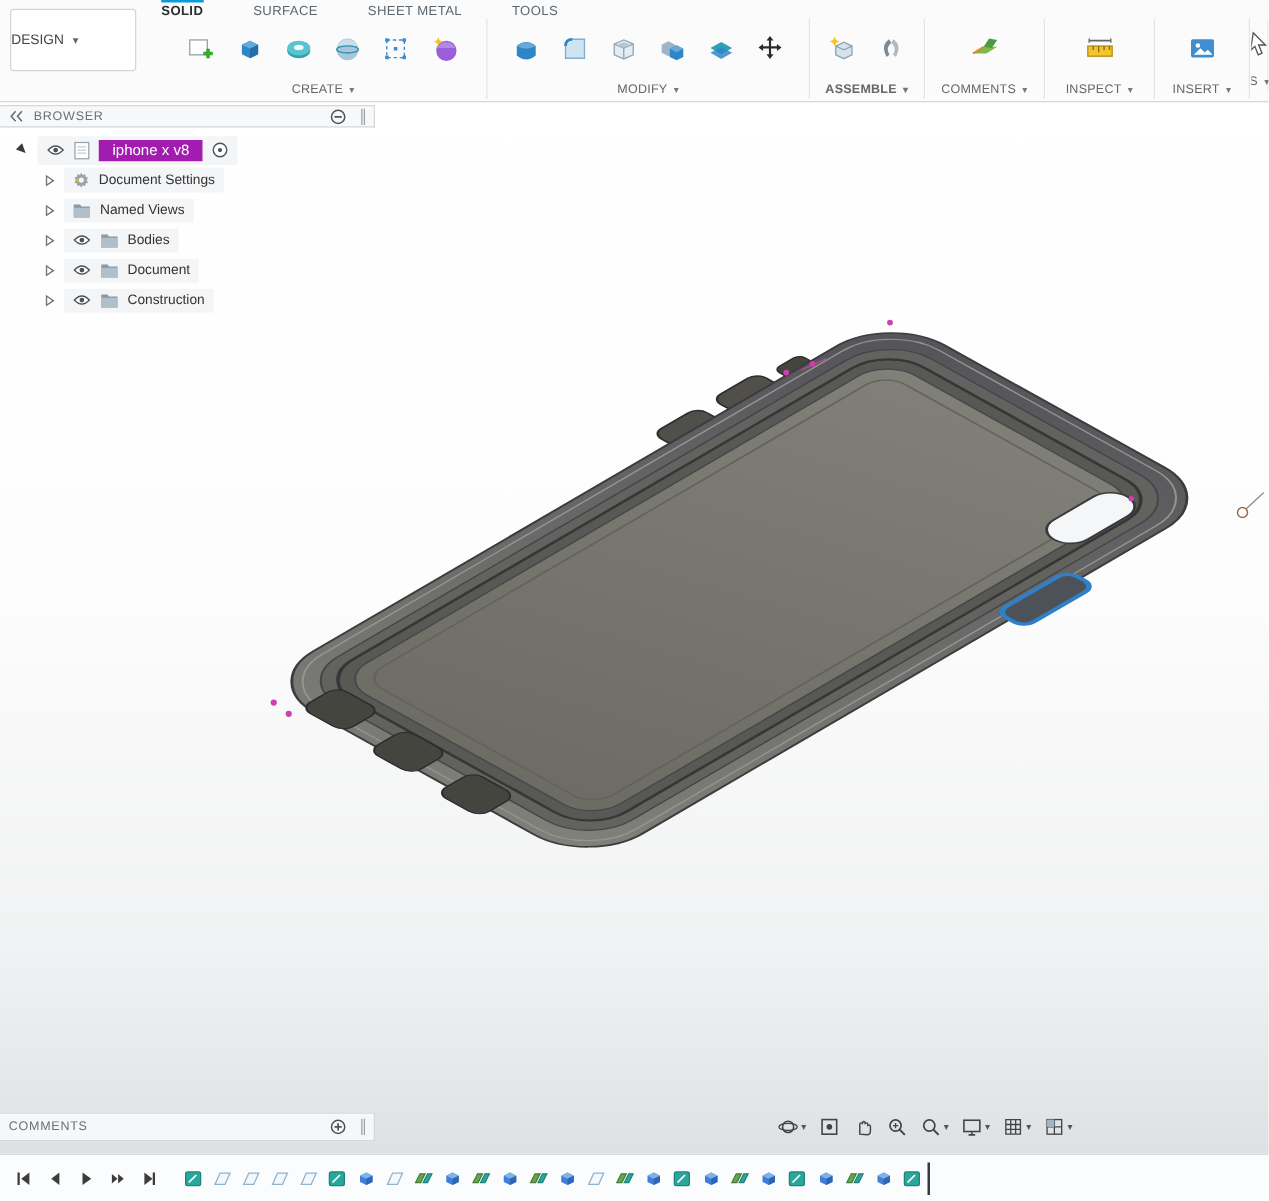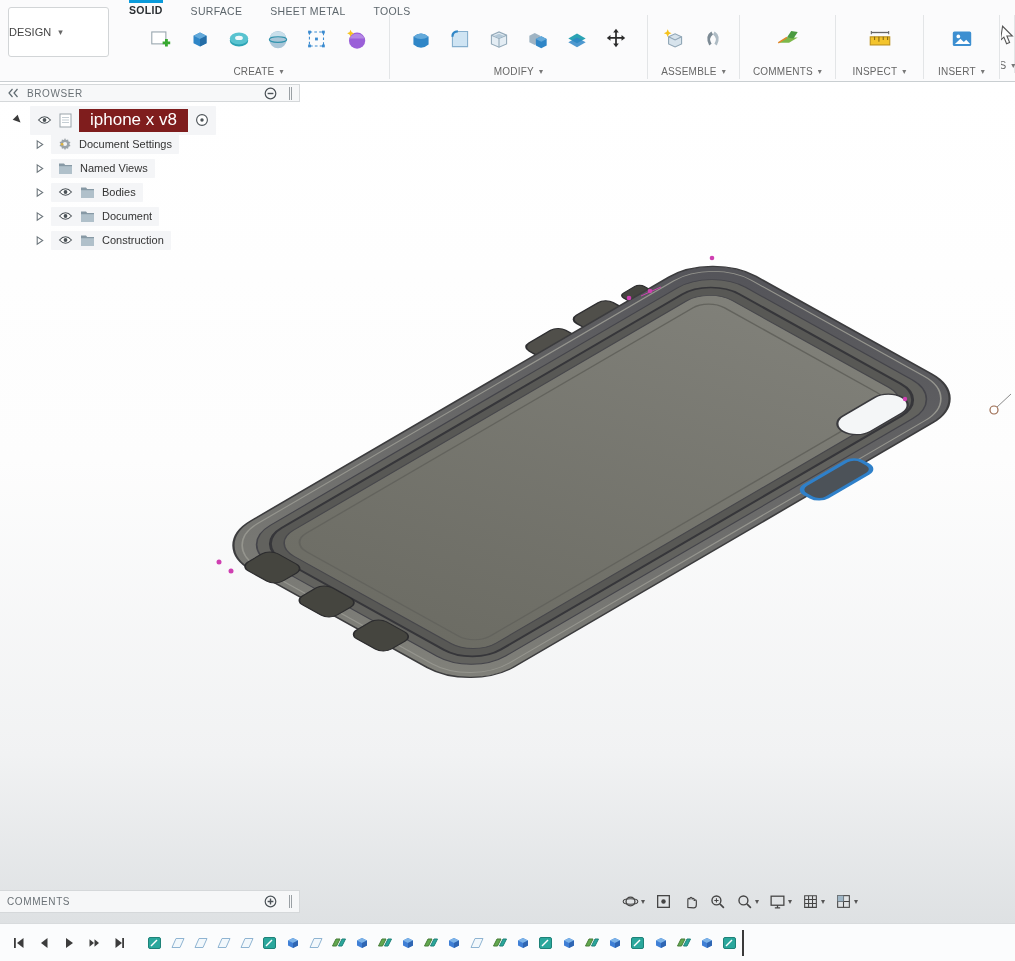--- a/index.html
+++ b/index.html
@@ -6,21 +6,21 @@
   html,body{width:1015px;height:961px;overflow:hidden;background:#fff;
     font-family:"Liberation Sans",sans-serif;color:#333;-webkit-font-smoothing:antialiased}
   .app{width:1015px;height:961px;display:flex;flex-direction:column}
 
   
   .header{position:relative;height:82px;background:#fbfbfc;border-bottom:1px solid #c9ced1;flex:none}
   .design-btn{position:absolute;left:8px;top:7px;width:101px;height:50px;background:#fff;
     border:1px solid #d2d5d7;border-radius:3px;display:flex;align-items:center;justify-content:flex-start;
     gap:7px;font-size:11px;color:#444;cursor:pointer}
   .design-btn .caret{font-size:9px;color:#666}
-  .tabs{position:absolute;left:129px;top:0;display:flex;gap:28px;height:15px;align-items:center}
+  .tabs{position:absolute;left:129px;top:0;display:flex;gap:40px;height:15px;align-items:flex-end}
   .tab{font-size:10.5px;color:#5d666c;padding-top:3px;letter-spacing:.3px;cursor:pointer;border-top:3px solid transparent}
   .tab.active{border-top:3px solid #0a9bdb;padding-top:1px;color:#2b2f33;font-weight:bold}
   .groups{position:absolute;left:128px;top:15px;height:64px;display:flex}
   .group{display:flex;flex-direction:column;border-right:1px solid #e3e5e7;padding:0 6px}
   .group-icons{flex:1;display:flex;align-items:center;justify-content:center;gap:3px}
   .icon-btn{width:36px;height:42px;display:flex;align-items:center;justify-content:center;border-radius:2px;cursor:pointer}
   .group-label{height:16px;font-size:10px;color:#666;display:flex;align-items:center;justify-content:center;gap:5px;letter-spacing:.2px;cursor:pointer}
   .group-label .caret{font-size:8px;color:#777}
   .group.clipped{position:absolute;right:0;top:15px;height:64px;width:14px;overflow:hidden;border-right:none;padding:0}
 
@@ -33,21 +33,21 @@
   .panel-header{height:18px;background:rgba(247,248,249,.96);border:1px solid #d5d8da;border-left:none;
     display:flex;align-items:center;padding:0 7px;gap:8px}
   .panel-title{font-size:10px;color:#6a7176;letter-spacing:.6px;flex:1}
   .grip{width:3px;height:13px;border-left:1px solid #9aa0a4;border-right:1px solid #9aa0a4;margin-left:4px}
   .tree{padding-top:6px}
   .trow{height:24px;display:flex;align-items:center;cursor:pointer}
   .trow .exp{margin-right:6px;flex:none}
   .trow.root{padding-left:12px}
   .trow.lvl1{padding-left:34px}
   .chip{display:flex;align-items:center;gap:7px;background:rgba(243,244,246,.94);padding:3px 7px;border-radius:1px}
-  .root-badge{background:#7f1d1d;color:#fff;padding:1px 11px 2px;font-size:17px}
+  .root-badge{background:#a21caf;color:#fff;padding:1px 11px 2px;font-size:12px}
   .tlabel{color:#333;white-space:nowrap}
 
   
   .comments-bar{position:absolute;left:0;bottom:10px;width:300px;height:23px;background:rgba(247,248,249,.96);
     border:1px solid #d5d8da;border-left:none;display:flex;align-items:center;padding:0 7px;gap:8px}
 
   
   .view-toolbar{position:absolute;left:618px;bottom:10px;height:24px;display:flex;align-items:center;gap:2px}
   .vbtn{display:flex;align-items:center;gap:2px;padding:2px 4px;border-radius:2px;cursor:pointer}
   .vbtn .caret{font-size:8px;color:#555}
@@ -170,21 +170,21 @@
               <svg width="26" height="26" viewBox="0 0 24 24">
                 <path d="M12 2.5l2.6 3.4h-1.8v4.3h4.3V8.4l3.4 2.6-3.4 2.6v-1.8h-4.3v4.3h1.8L12 19.5l-2.6-3.4h1.8v-4.3H6.9v1.8L3.5 11l3.4-2.6v1.8h4.3V5.9H9.4z" fill="#2b2b2b"></path>
               </svg>
             </span>
           </div>
           <div class="group-label">
             <span>MODIFY</span>
             <span class="caret">▾</span>
           </div>
         </div>
-        <div class="group" style="width: 92px;">
+        <div class="group" style="width: 92px; font-weight: bold;">
           <div class="group-icons">
             <span class="icon-btn">
               <svg width="26" height="26" viewBox="0 0 24 24">
                 <path d="M7 10l6-2.8 6 2.8v6.5l-6 2.8-6-2.8z" fill="#d7e3ec" stroke="#8fa5b5"></path>
                 <path d="M7 10l6 2.8 6-2.8" fill="none" stroke="#8fa5b5"></path>
                 <path d="M6.2 3l1.1 2.5 2.5 1.1-2.5 1.1-1.1 2.5-1.1-2.5-2.5-1.1 2.5-1.1z" fill="#f6c21c"></path>
               </svg>
             </span>
             <span class="icon-btn">
               <svg width="26" height="26" viewBox="0 0 24 24">

